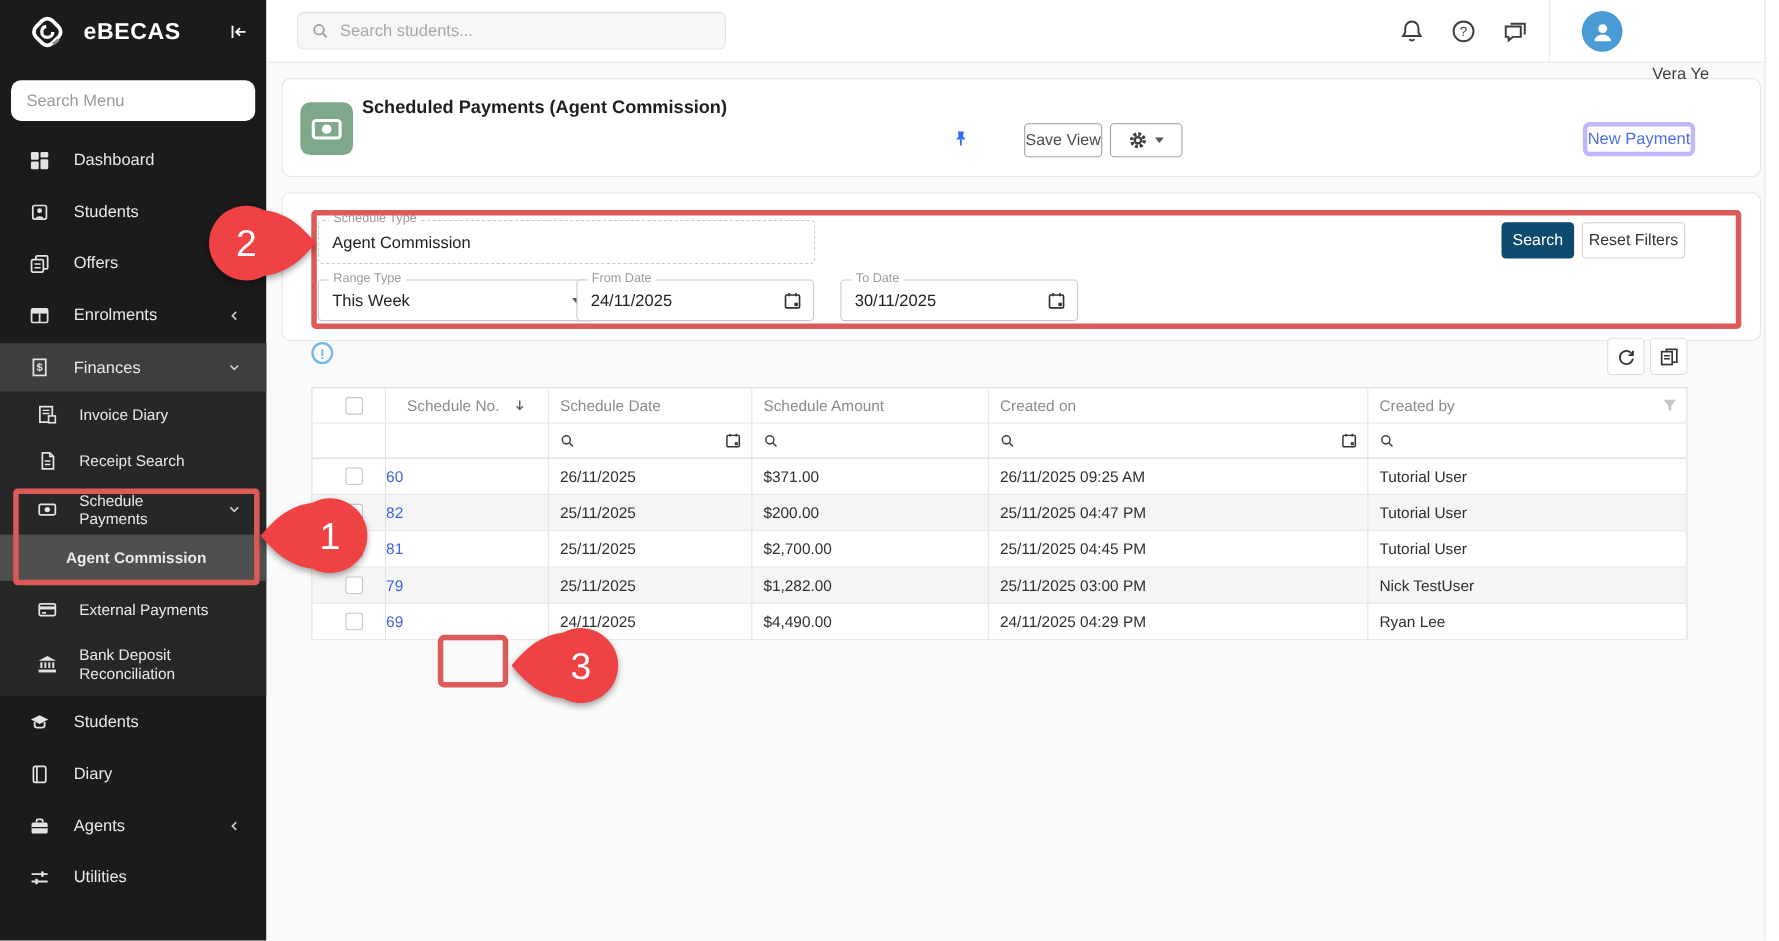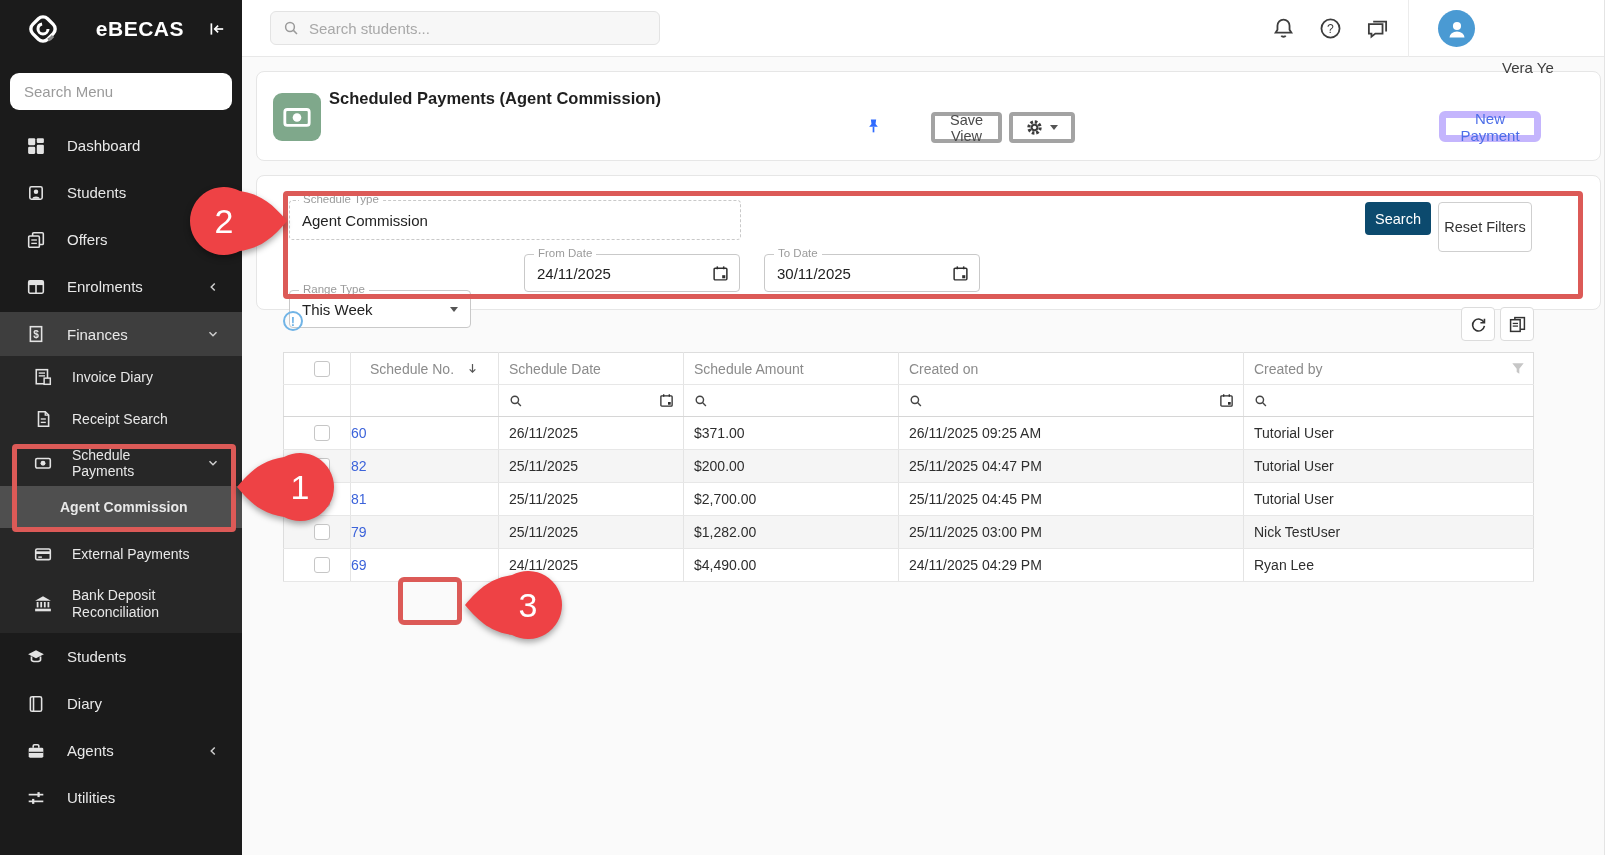--- a/index.html
+++ b/index.html
@@ -1,21 +1,21 @@
 <!DOCTYPE html>
 <html><head>
 <meta charset="utf-8">
 <style>
   * { margin:0; padding:0; box-sizing:border-box; }
   html,body { width:1617px; height:855px; overflow:hidden; font-family:"Liberation Sans","DejaVu Sans",sans-serif; background:#fafafa; }
   svg { display:block; }
 
   
   .sidebar { position:absolute; left:0; top:0; width:242px; height:855px; background:#1b1b1b; z-index:10; }
-  .logo-row { height:57px; display:flex; align-items:center; padding:0 16px 0 24px; gap:24px;text-align:right; }
+  .logo-row { height:57px; display:flex; align-items:center; padding:0 16px 0 24px; gap:14px; }
   .brand { color:#fff; font-size:21px; font-weight:bold; letter-spacing:.5px; flex:1; }
   .collapse-btn { cursor:pointer; }
   .menu-search-wrap { padding:16px 10px 12px 10px; }
   .menu-search { width:100%; height:37px; border:none; border-radius:9px; background:#fff; padding:0 14px; font-size:15px; color:#333; outline:none; font-family:inherit; }
   .menu-search::placeholder { color:#9a9a9a; }
   .sb-item { display:flex; align-items:center; height:47px; padding:0 22px 0 27px; gap:22px; color:#e8e8e8; font-size:15px; cursor:pointer; }
   .sb-item .lbl { flex:1; }
   .sb-group { background:#272727; }
   .sb-head { background:#3e3e3e; height:44px; }
   .sb-sub { height:42px; padding-left:34px; font-size:14px; gap:20px; }
@@ -38,37 +38,37 @@
 
   
   .card { position:absolute; background:#fff; border:1px solid #e6e6e6; border-radius:8px; }
   .title-card { left:256px; top:71px; width:1345px; height:90px; }
   .green-tile { position:absolute; left:16px; top:21px; width:48px; height:48px; border-radius:9px; background:#7fa88b; display:flex; align-items:center; justify-content:center; }
   .page-title { position:absolute; left:72px; top:17px; font-size:16.5px; font-weight:bold; color:#1f1f1f; }
   .view-select { position:absolute; left:72px; top:44px; width:516px; height:28px; border-bottom:1px solid #bdbdbd; display:flex; align-items:center; cursor:pointer; }
   .view-select .val { font-size:15px; color:#333; flex:1; }
   .caret { width:0; height:0; border-left:4.5px solid transparent; border-right:4.5px solid transparent; border-top:5.5px solid #555; }
   .pin-btn { position:absolute; left:608px; top:46px; cursor:pointer; }
-  .btn { display:inline-flex; align-items:center; justify-content:center; gap:7px; border:4px solid #a3a3a3; background:#fff; border-radius:4px; font-size:14.5px; color:#4a4a4a; cursor:pointer; font-family:inherit; }
+  .btn { display:inline-flex; align-items:center; justify-content:center; gap:7px; border:1px solid #a3a3a3; background:#fff; border-radius:4px; font-size:14.5px; color:#4a4a4a; cursor:pointer; font-family:inherit; }
   .save-view-btn { position:absolute; left:674px; top:40px; width:71px; height:31px; }
   .gear-btn { position:absolute; left:752px; top:40px; width:66px; height:31px; }
-  .new-payment-btn { position:absolute; right:59px; top:39px; width:102px; height:31px; border:7px solid #c4b5fd; color:#4d6ee8; border-radius:6px; font-size:15px; }
+  .new-payment-btn { position:absolute; right:59px; top:39px; width:102px; height:31px; border:4px solid #c4b5fd; color:#4d6ee8; border-radius:6px; font-size:15px; }
 
   .filter-card { left:256px; top:175px; width:1345px; height:135px; }
   .field { position:absolute; border:1px solid #c9c9c9; border-radius:4px; background:#fff; }
   .field .flabel { position:absolute; top:-8px; left:9px; background:#fff; padding:0 4px; font-size:11.5px; color:#9b9b9b; white-space:nowrap; }
   .field .fval { position:absolute; left:12px; top:0; bottom:0; display:flex; align-items:center; font-size:15px; color:#222; }
   .f-schedtype { left:32px; top:24px; width:452px; height:40px; border-style:dashed; }
-  .f-range { left:32px; top:78px; width:182px; height:38px;margin-top:36px; }
+  .f-range { left:32px; top:78px; width:252px; height:38px; }
   .f-from { left:267px; top:78px; width:216px; height:38px; }
   .f-to { left:507px; top:78px; width:216px; height:38px; }
   .field .caret { position:absolute; right:12px; top:16px; }
   .cal-ic { position:absolute; right:10px; top:10px; }
   .search-btn { position:absolute; left:1108px; top:26px; width:66px; height:33px; background:#0c4a6e; color:#fff; border:none; border-radius:4px; font-size:14.5px; font-family:inherit; cursor:pointer; }
-  .reset-btn { position:absolute; left:1181px; top:26px; width:94px; height:50px; background:#fff; color:#333; border:1px solid #cfcfcf; border-radius:4px; font-size:14.5px; font-family:inherit; cursor:pointer;text-align:center; }
+  .reset-btn { position:absolute; left:1181px; top:26px; width:94px; height:33px; background:#fff; color:#333; border:1px solid #cfcfcf; border-radius:4px; font-size:14.5px; font-family:inherit; cursor:pointer;text-align:center; }
 
   .info-ic { position:absolute; left:283px; top:311px; width:20px; height:20px; border:2px solid #71b4e6; border-radius:50%; color:#71b4e6; font-size:13px; font-weight:bold; display:flex; align-items:center; justify-content:center; cursor:pointer; }
   .mini-btn { position:absolute; top:307px; width:34px; height:34px; background:#fff; border:1px solid #dcdcdc; border-radius:4px; display:flex; align-items:center; justify-content:center; cursor:pointer; }
   .refresh-btn { left:1461px; } .copy-btn { left:1500px; }
 
   
   .grid { position:absolute; left:283px; top:352px; width:1250px; border-collapse:collapse; table-layout:fixed; background:#fff; font-size:14px; border:1px solid #ddd; }
   .grid th, .grid td { border-right:1px solid #e4e4e4; border-bottom:1px solid #e7e7e7; height:33px; padding:0 0 0 10px; text-align:left; font-weight:normal; color:#2e2e2e; white-space:nowrap; overflow:hidden; }
   .grid th:last-child, .grid td:last-child { border-right:none; }
   .hrow th { color:#8b8b8b; height:32px; position:relative; }

